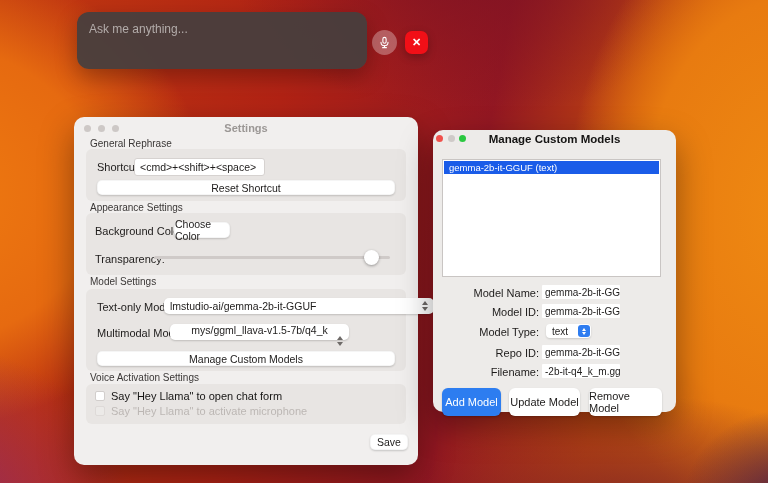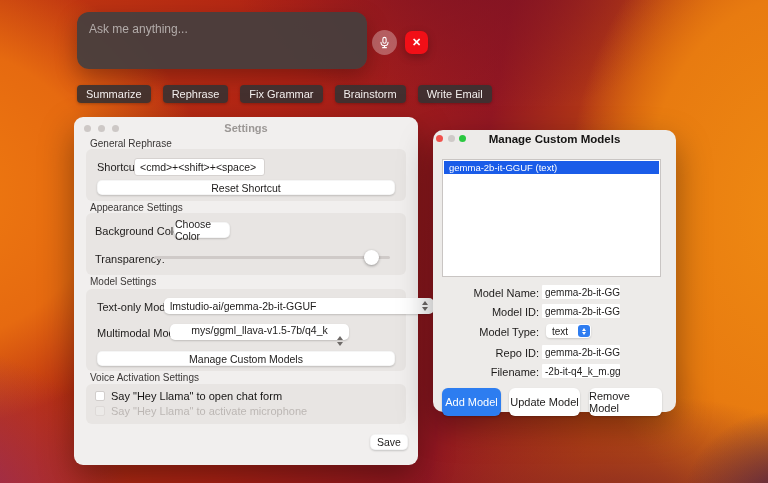--- a/index.html
+++ b/index.html
@@ -41,21 +41,21 @@
     background:rgba(56,50,50,.9); color:#f3efee; font-size:11px;
     border-radius:4px; white-space:nowrap; cursor:pointer;
     box-shadow:0 1px 3px rgba(0,0,0,.25);
   }
 
   
   .window { position:absolute; border-radius:10px; box-shadow:0 14px 34px rgba(0,0,0,.38); }
   .dot { position:absolute; width:7px; height:7px; border-radius:50%; }
 
   
-  .settings-win { left:74px; top:117px; width:344px; height:348px; background:#f1efee;border-radius:9px; }
+  .settings-win { left:74px; top:117px; width:344px; height:348px; background:#f1efee; }
   .settings-title {
     position:absolute; left:0; right:0; top:5px; text-align:center;
     font-size:11px; font-weight:bold; color:#9b9795;
   }
   .s-label { position:absolute; font-size:10px; color:#3a3736; }
   .group { position:absolute; left:12px; width:320px; background:#e8e5e3; border-radius:6px; }
   .f-label { position:absolute; font-size:11px; color:#1e1c1b; white-space:nowrap; }
   .text-input {
     position:absolute; background:#fff; border:1px solid #d6d2d0; border-radius:3px;
     font-size:10.5px; color:#1e1c1b; display:flex; align-items:center; padding:8px 5px; white-space:nowrap; overflow:hidden;
@@ -142,27 +142,20 @@
         <path d="M5.5 11.5a6.5 6.5 0 0 0 13 0"></path>
         <line x1="12" y1="18" x2="12" y2="21"></line>
         <line x1="8.5" y1="21.5" x2="15.5" y2="21.5"></line>
       </svg>
     </span>
   </div>
   <div class="round-btn close-btn">
     <span>✕</span>
   </div>
 
-  <div class="pills">
-    <div class="pill">Summarize</div>
-    <div class="pill">Rephrase</div>
-    <div class="pill">Fix Grammar</div>
-    <div class="pill">Brainstorm</div>
-    <div class="pill">Write Email</div>
-  </div>
 
   <div class="window settings-win">
     <div class="dot" style="left:10px; top:8px; background:#cdc8c6;"></div>
     <div class="dot" style="left:24px; top:8px; background:#cdc8c6;"></div>
     <div class="dot" style="left:38px; top:8px; background:#cdc8c6;"></div>
     <div class="settings-title">Settings</div>
 
     <div class="s-label" style="left:16px; top:21px;">General Rephrase</div>
     <div class="group" style="top:32px; height:52px;">
       <div class="f-label" style="left:11px; top:12px;">Shortcut:</div>

